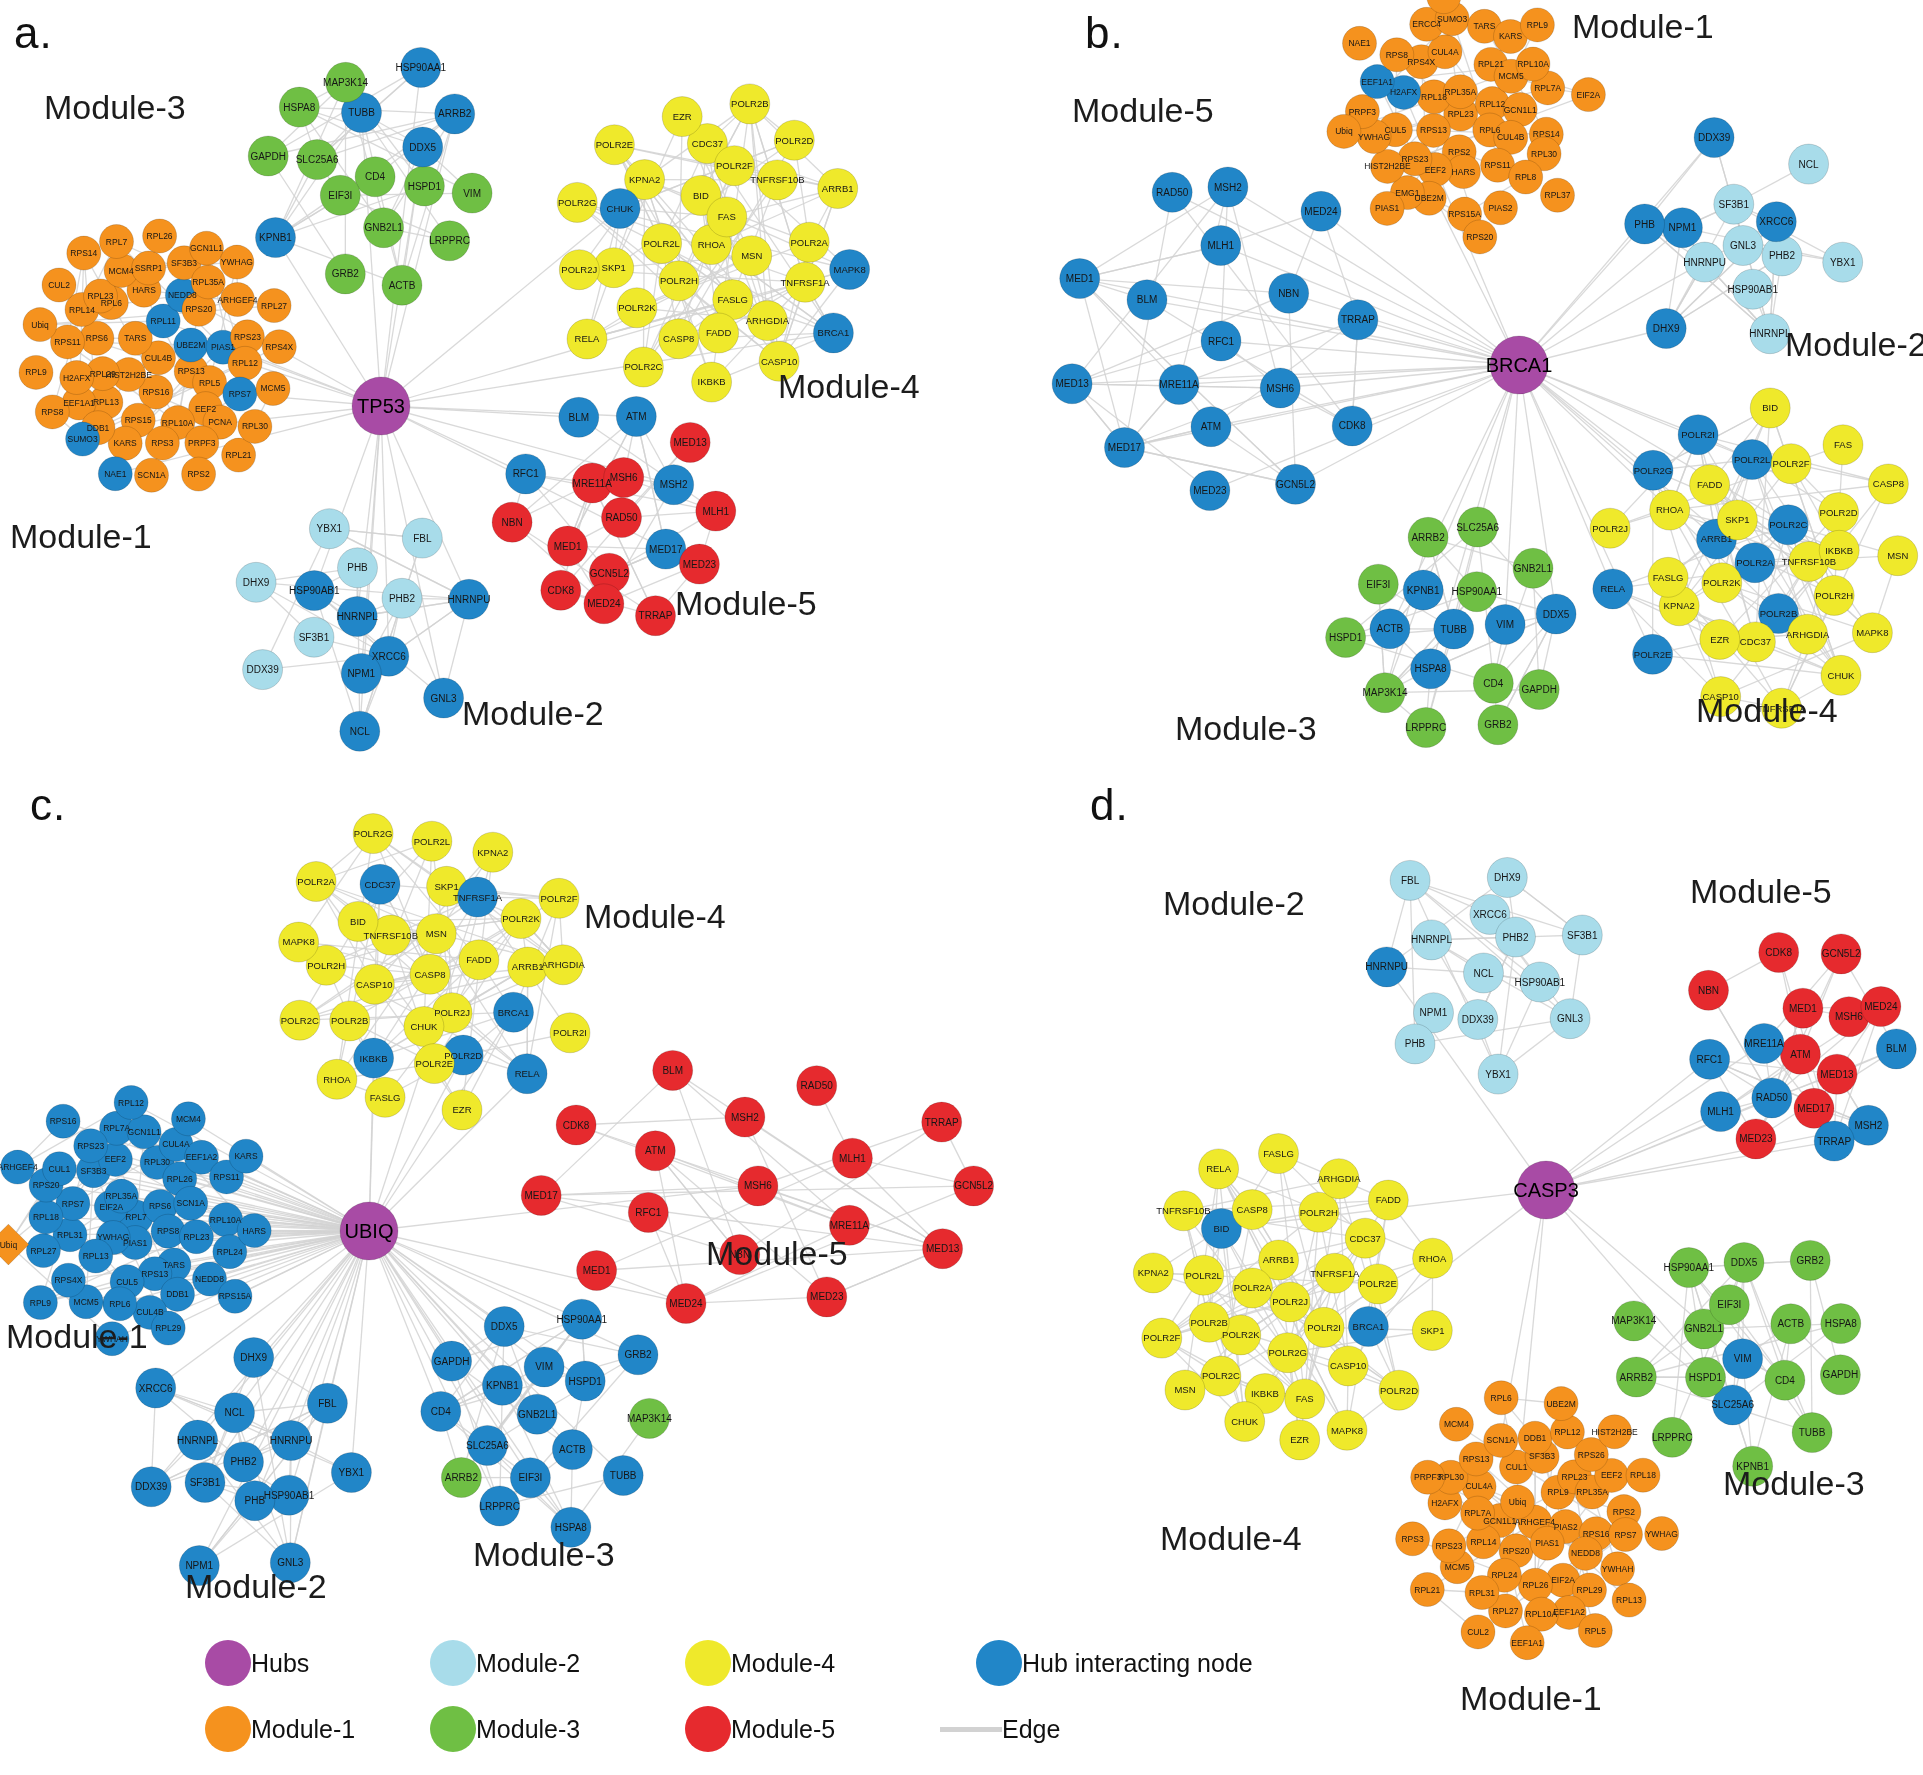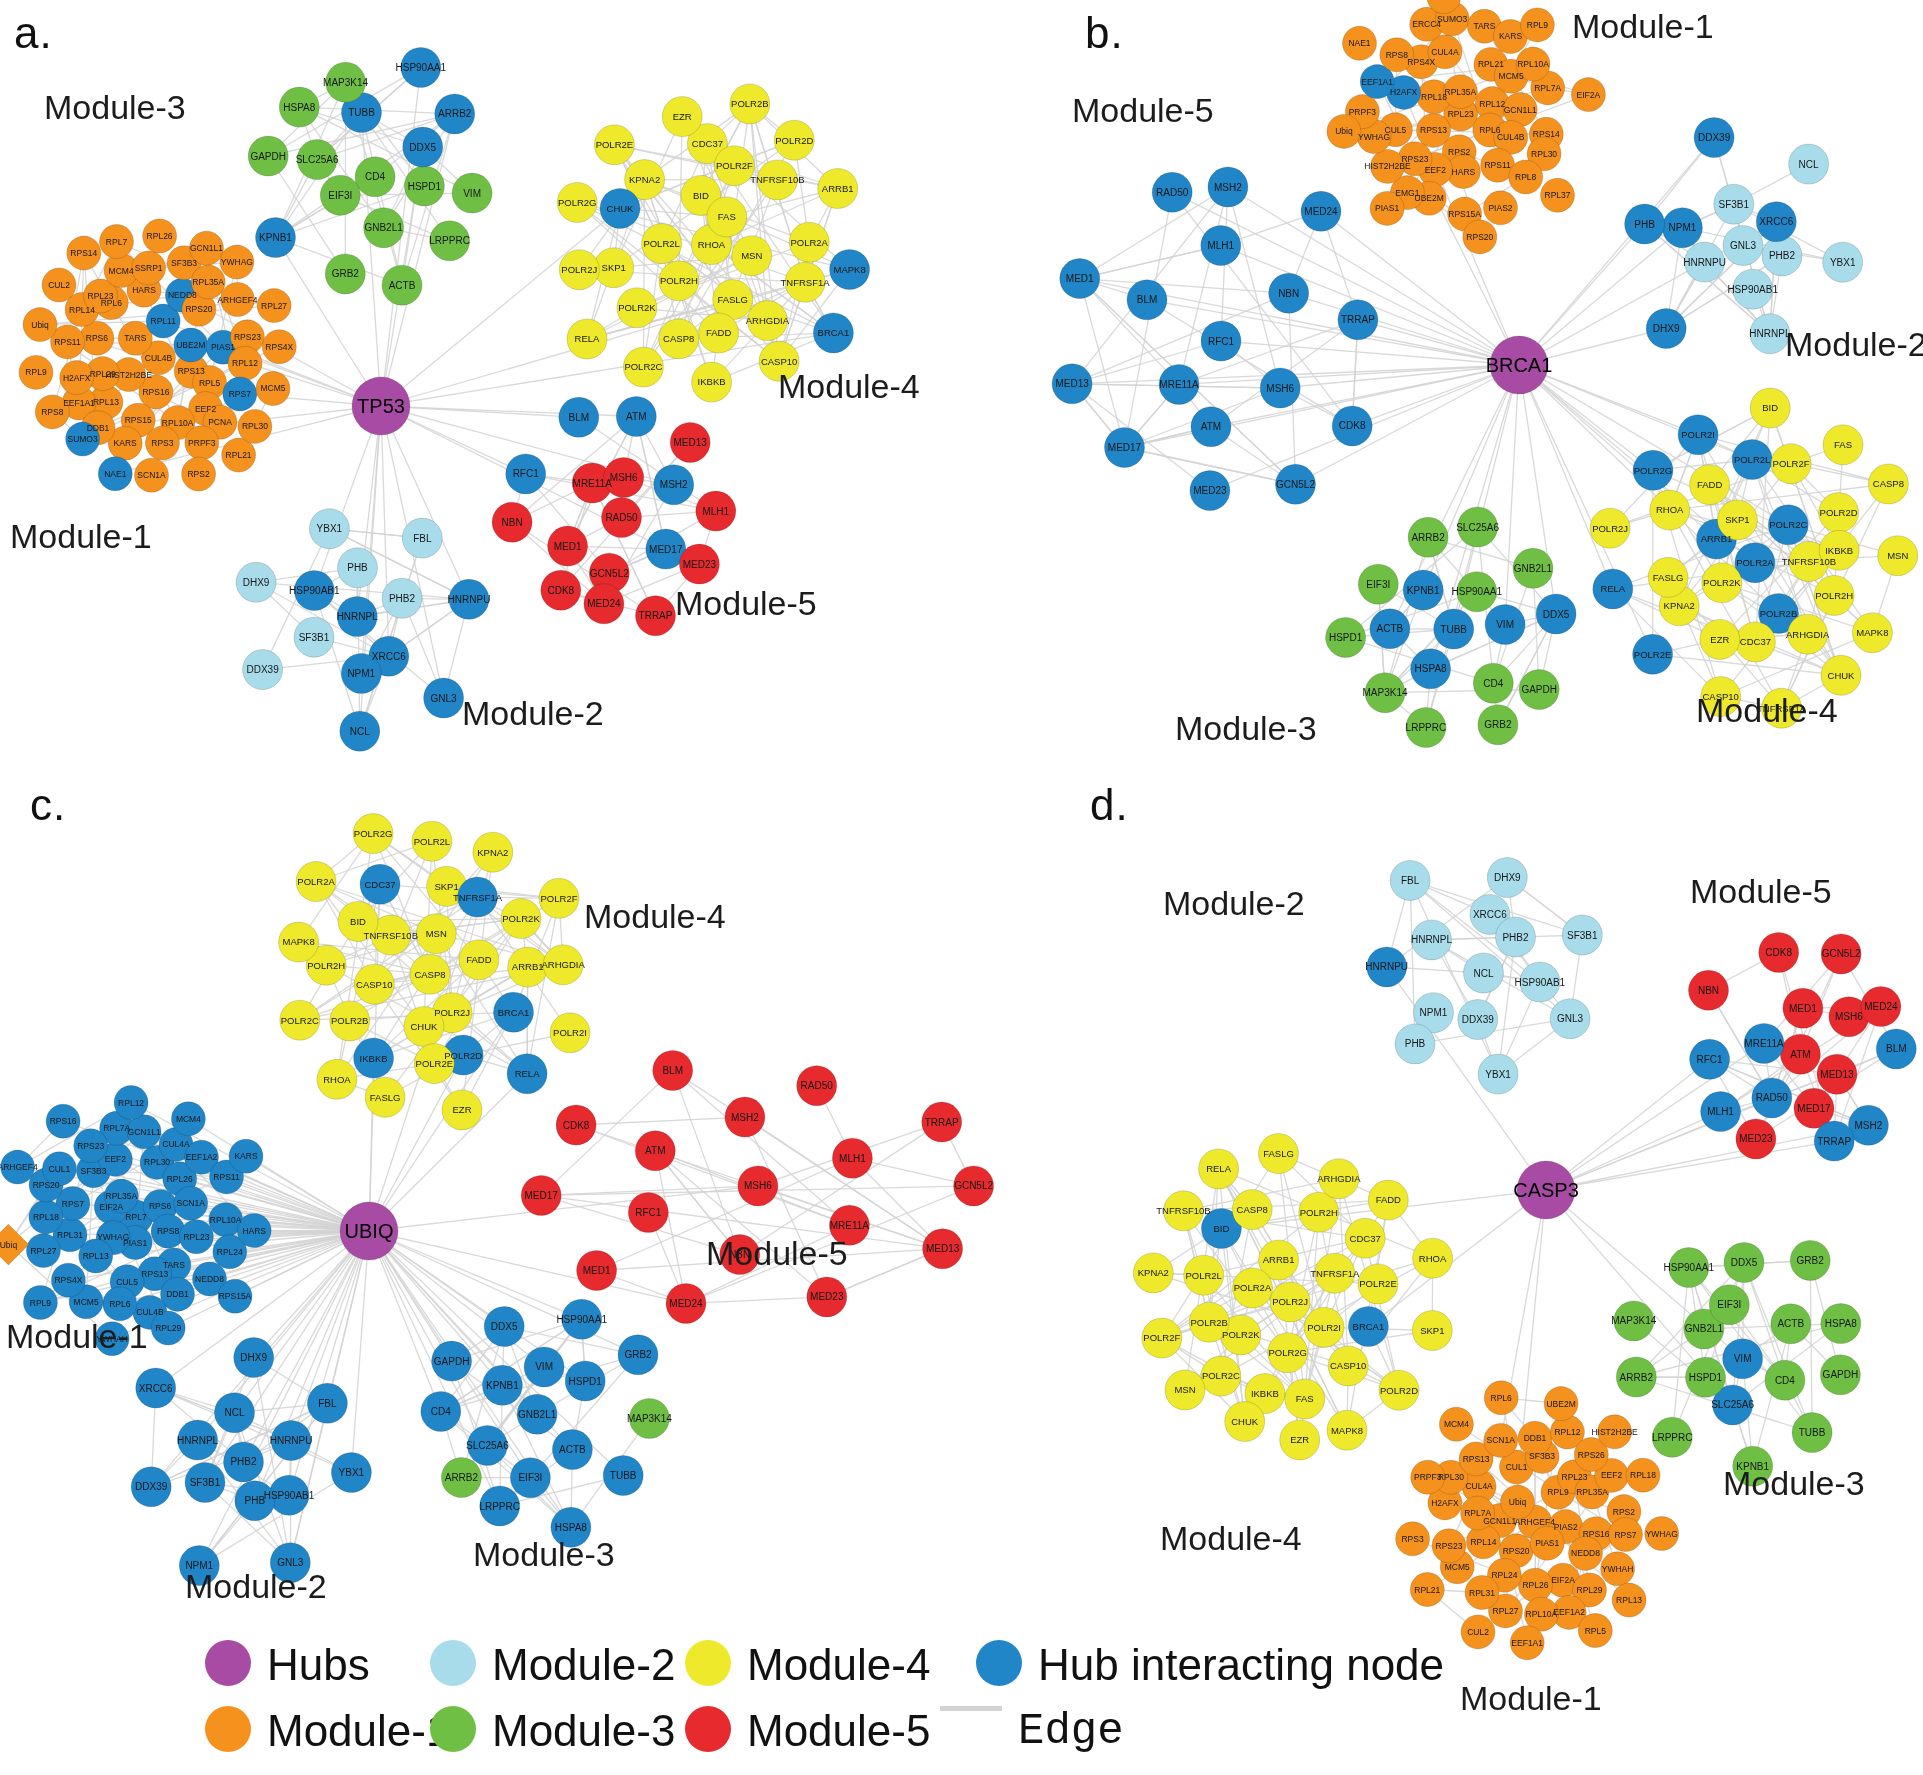--- a/index.html
+++ b/index.html
@@ -5,22 +5,22 @@
   html,body{margin:0;padding:0;background:#fff}
   #figure{position:relative;width:1923px;height:1775px;background:#fff;overflow:hidden;
           font-family:"Liberation Sans",sans-serif}
   #network-svg{position:absolute;left:0;top:0}
   svg text{font-family:"Liberation Sans",sans-serif}
   .panel-letter{position:absolute;font-size:44px;color:#111;letter-spacing:1px}
   .pl-a{left:14px;top:8px}
   .pl-b{left:1085px;top:8px}
   .pl-c{left:30px;top:780px}
   .pl-d{left:1090px;top:780px}
-  .legend-item{position:absolute;display:flex;align-items:flex-start;gap:16px;height:46px;
-               font-size:44px;color:#111;white-space:nowrap}
+  .legend-item{position:absolute;display:flex;align-items:center;height:46px;
+               font-size:25px;color:#111;white-space:nowrap}
   .legend-swatch{width:46px;height:46px;border-radius:50%;flex:0 0 auto}
   .legend-line{width:62px;height:5px;flex:0 0 auto}
 </style>
 </head>
 <body>
 
 <div id="figure">
   <svg id="network-svg" width="1923" height="1775" viewBox="0 0 1923 1775">
       <g>
         <g stroke="#D2D2D2" stroke-width="1.3" stroke-opacity="0.85">
@@ -2299,18 +2299,18 @@
         <span>Module-1</span>
       </div>
       <div class="legend-item" style="left: 430px; top: 1706px;">
         <span class="legend-swatch" style="background: rgb(111, 191, 68);"></span>
         <span>Module-3</span>
       </div>
       <div class="legend-item" style="left: 685px; top: 1706px;">
         <span class="legend-swatch" style="background: rgb(230, 42, 46);"></span>
         <span>Module-5</span>
       </div>
-      <div class="legend-item" style="left: 940px; top: 1706px; font-family: Liberation Mono, monospace;">
+      <div class="legend-item" style="left: 940px; top: 1706px;">
         <span class="legend-line" style="background: rgb(210, 210, 210);"></span>
         <span>Edge</span>
       </div>
     </div>
 </div>
 
 </body></html>

